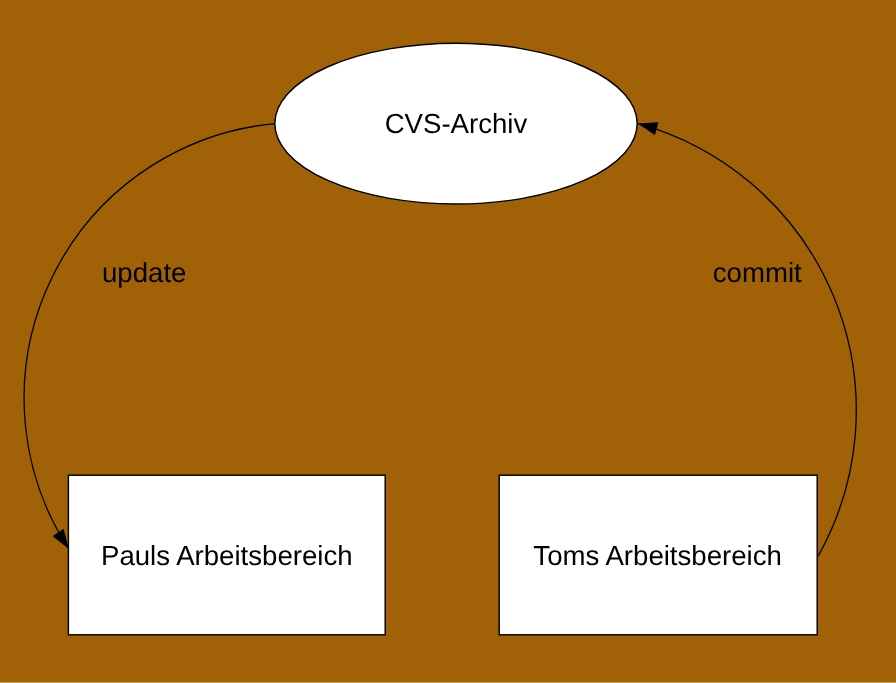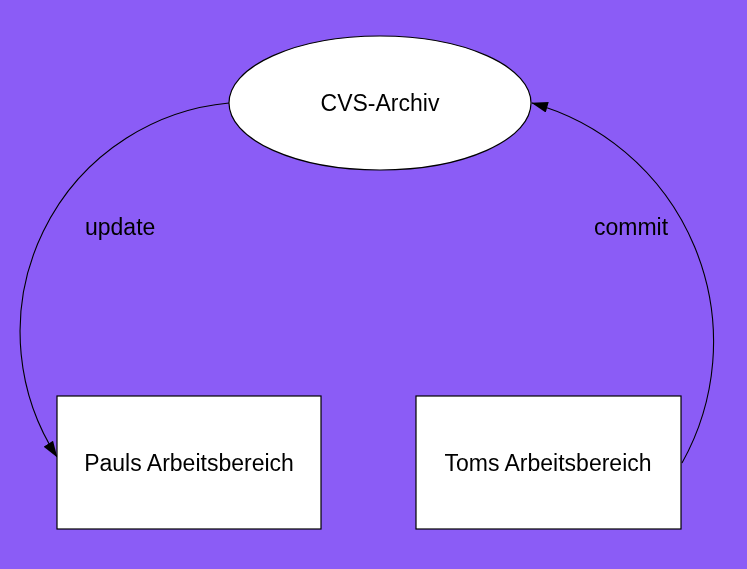--- a/index.html
+++ b/index.html
@@ -4,21 +4,21 @@
 <style>
   html, body {
     margin: 0;
     padding: 0;
     background: #ffffff;
   }
   .canvas {
     position: relative;
     width: 747px;
     height: 569px;
-    background: #8b5cf6;
+    background: #a16207;
     overflow: hidden;
   }
   svg {
     display: block;
   }
   .shape {
     fill: #ffffff;
     stroke: #000000;
     stroke-width: 1.2;
   }

